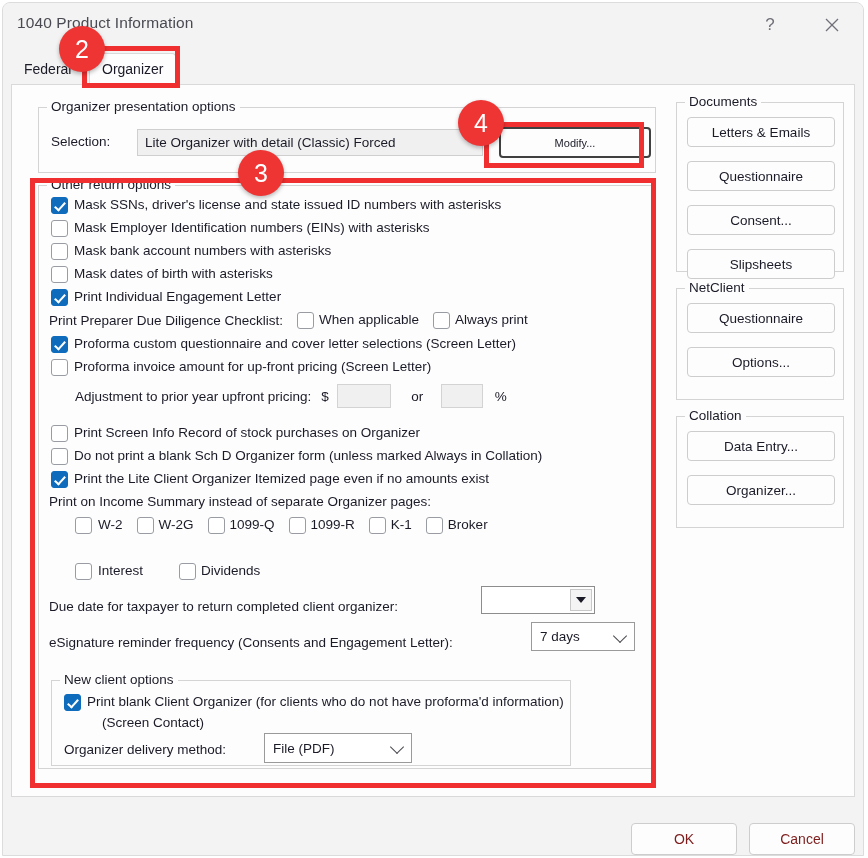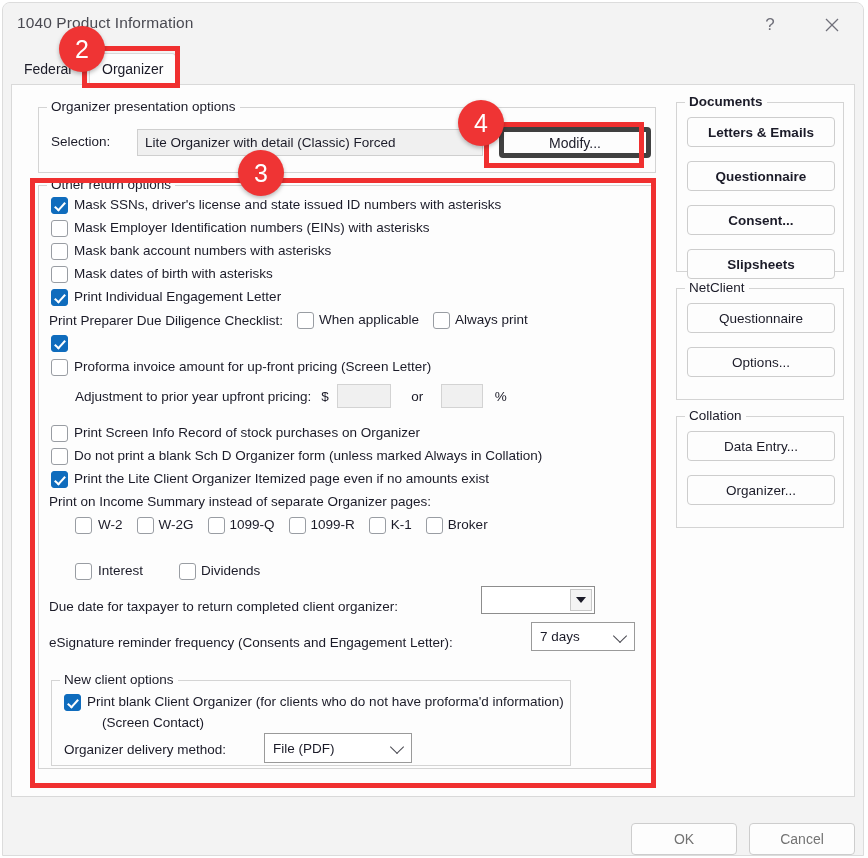--- a/index.html
+++ b/index.html
@@ -106,21 +106,21 @@
     padding: 0 4px;
     font-size: 13.5px;
     color: #1b1b28;
     white-space: nowrap;
   }
 
   #grp-presentation { left: 26px; top: 22px; width: 618px; height: 66px; }
   #grp-other        { left: 26px; top: 100px; width: 618px; height: 584px; }
   #grp-newclient    { left: 12px; top: 494px; width: 520px; height: 86px; padding-left: 44px; }
 
-  #grp-documents { left: 664px; top: 17px; width: 168px; height: 170px; font-weight: bold; }
+  #grp-documents { left: 664px; top: 17px; width: 168px; height: 170px; }
   #grp-netclient { left: 664px; top: 203px; width: 168px; height: 112px; }
   #grp-collation { left: 664px; top: 331px; width: 168px; height: 112px; }
 
   
   #selection-label {
     position: absolute;
     left: 12px; top: 26px;
     font-size: 13.5px;
   }
   #selection-box {
@@ -135,25 +135,25 @@
     font-size: 13.5px;
     color: #1b1b28;
     overflow: hidden;
     white-space: nowrap;
   }
   #modify-btn {
     position: absolute;
     left: 460px; top: 19px;
     width: 152px; height: 31px;
     background: #fdfdfd;
-    border: 5px solid #404040;
+    border: 2px solid #404040;
     border-radius: 4px;
     box-sizing: border-box;
     display: flex; align-items: center; justify-content: center;
-    font-size: 14px;
+    font-size: 11px;
     color: #1b1b28;
   }
 
   
   .cb {
     display: inline-block;
     width: 17px; height: 17px;
     border: 1px solid #999da3;
     border-radius: 3px;
     background: #ffffff;
@@ -258,21 +258,21 @@
   #ok-btn, #cancel-btn {
     position: absolute;
     top: 820px;
     width: 106px; height: 32px;
     background: #fdfdfd;
     border: 1px solid #cdcdcd;
     border-radius: 4px;
     box-sizing: border-box;
     display: flex; align-items: center; justify-content: center;
     font-size: 14px;
-    color: #737373;
+    color: #7f1d1d;
   }
   #ok-btn { left: 628px; }
   #cancel-btn { left: 746px; }
 
   
   .redbox {
     position: absolute;
     border: 5px solid #f03030;
     box-sizing: border-box;
     pointer-events: none;
@@ -348,21 +348,21 @@
       </div>
       <div class="row" style="left:12px; top:102px;">
         <span class="cb checked"></span><span class="lbl">Print Individual Engagement Letter</span>
       </div>
 
       <div class="row" style="left:10px; top:125px;">
         <span>Print Preparer Due Diligence Checklist:</span><span class="inline-cb"><span class="cb"></span><span class="lbl">When applicable</span></span><span class="inline-cb"><span class="cb"></span><span class="lbl">Always print</span></span>
       </div>
 
       <div class="row" style="left:12px; top:149px;">
-        <span class="cb checked"></span>
+        <span class="cb checked"></span><span class="lbl">Proforma custom questionnaire and cover letter selections (Screen Letter)</span>
       </div>
       <div class="row" style="left:12px; top:172px;">
         <span class="cb"></span><span class="lbl">Proforma invoice amount for up-front pricing (Screen Letter)</span>
       </div>
 
       <div class="row" style="left:36px; top:198px;">
         <span>Adjustment to prior year upfront pricing:</span>
         <span style="margin-left:6px;">$</span>
         <span class="tinput" style="margin-left:5px;"></span>
         <span style="margin-left:16px;">or</span>

